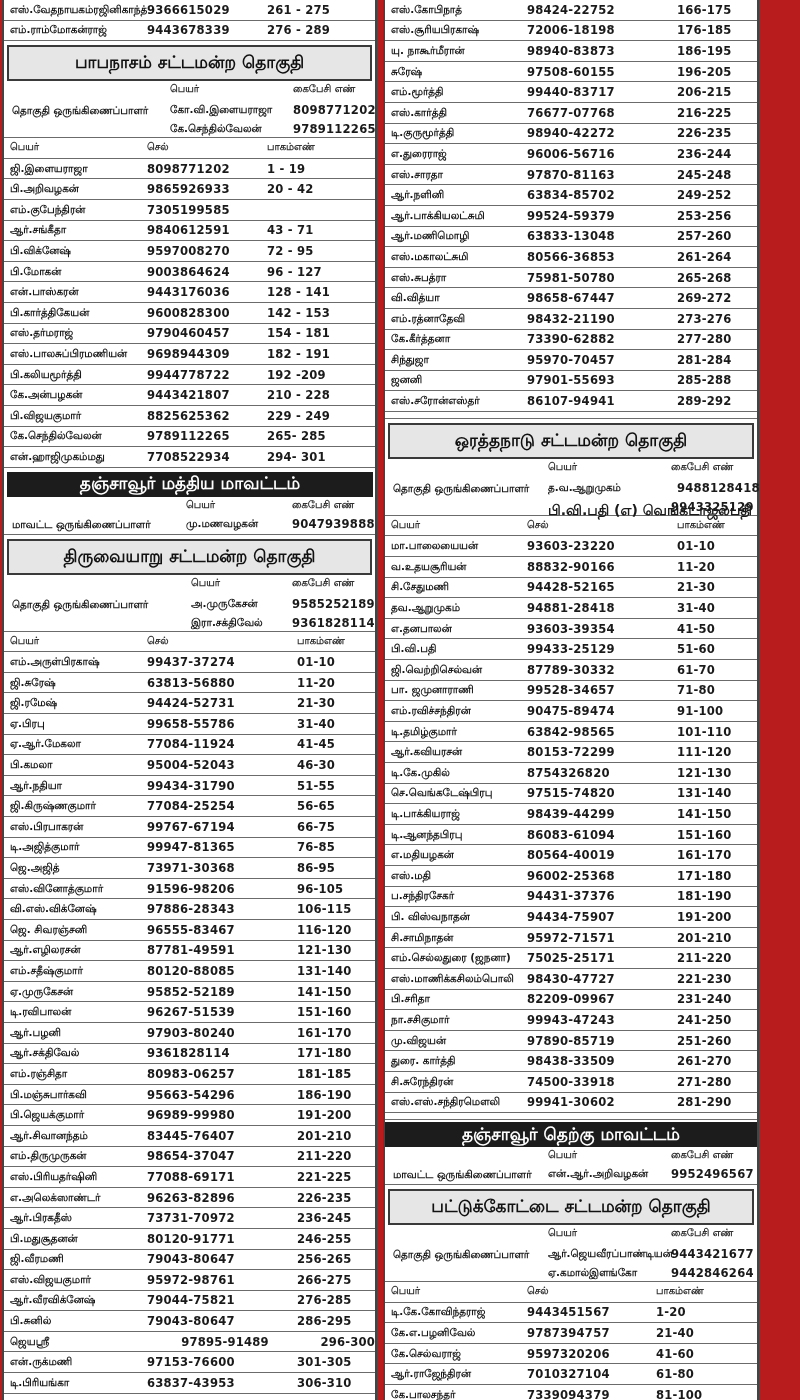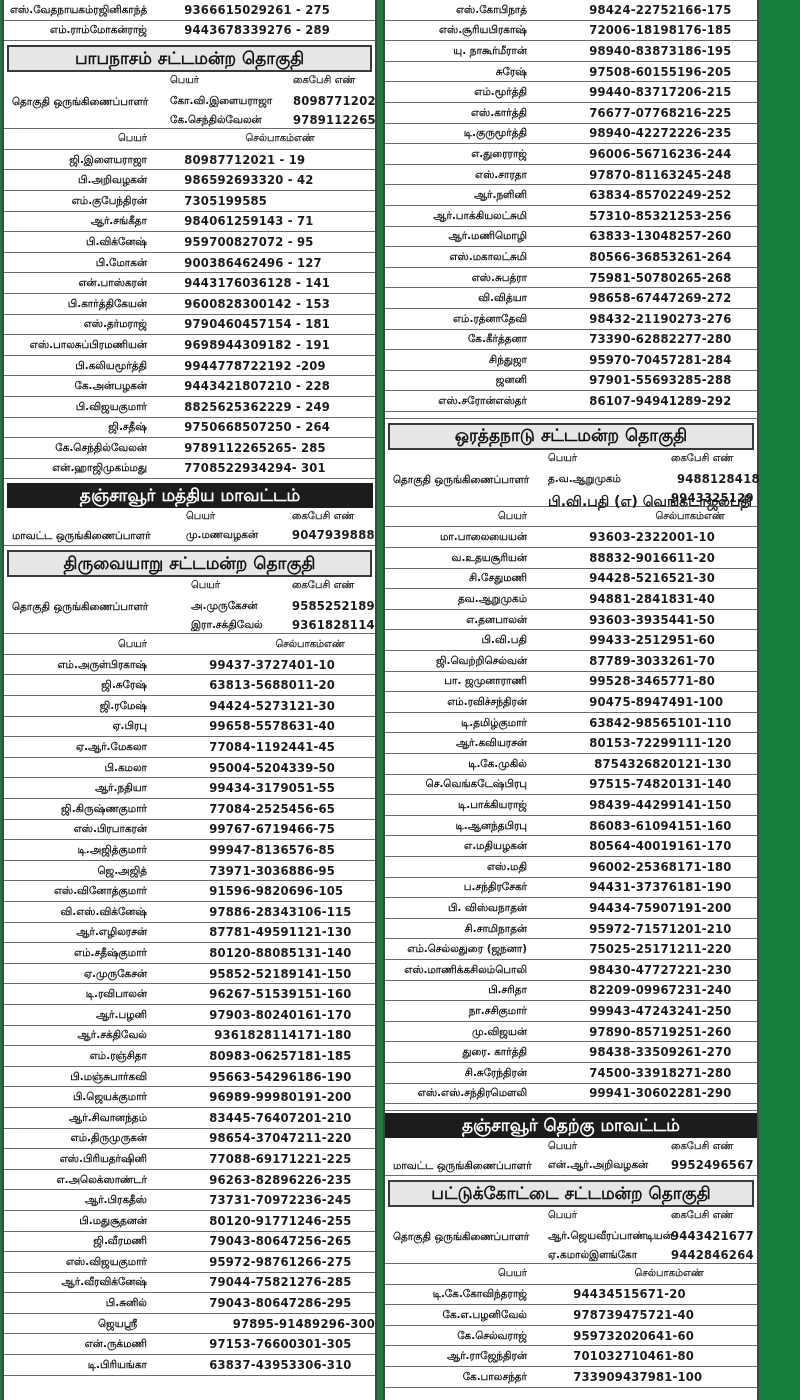--- a/index.html
+++ b/index.html
@@ -1,39 +1,39 @@
 <!DOCTYPE html>
 <html><head>
 <meta charset="utf-8">
 <style>
   html, body { margin: 0; padding: 0; background: #ffffff; }
   body {
     width: 800px; height: 1400px; overflow: hidden; position: relative;
     font-family: "DejaVu Sans", sans-serif; color: #1a1a1a;
   }
-  .page { position: absolute; top: 0; left: 0; width: 800px; height: 1400px; background: #15803d; text-align: right; }
+  .page { position: absolute; top: 0; left: 0; width: 800px; height: 1400px; background: #b91c1c; }
   .col { position: absolute; top: 0; bottom: 0; box-sizing: border-box; border-left: 2px solid #444; border-right: 2px solid #444; background: #fff; }
   .col-left { left: 2px; width: 375px; }
   .col-right { left: 383px; width: 376px; }
   .section { position: relative; }
   .trow {
     display: flex; align-items: center; height: 20.6px; box-sizing: border-box;
     border-bottom: 1px solid #6b6b6b; font-size: 10.4px; font-weight: bold; padding-left: 6px;
     white-space: nowrap; overflow: hidden;
   }
   .trow .c1 { width: 137px; overflow: hidden; }
   .trow .c2 { width: 120px; font-size: 11.6px; letter-spacing: 0.2px; }
   .trow .c3 { font-size: 11.6px; letter-spacing: 0.2px; }
   .col-right .trow .c1 { width: 136px; }
   .col-right .trow .c2 { width: 150px; }
   .pattukottai .trow .c2 { width: 129px; }
   .hdr { color: #333; font-weight: bold; font-size: 10px; }
   .hdr .c2, .hdr .c3 { font-size: 10px; letter-spacing: 0; }
   .title-gray {
-    margin: 4px 3px 0 3px; height: 27px; box-sizing: border-box;
+    margin: 4px 3px 0 3px; height: 36px; box-sizing: border-box;
     background: #e6e6e6; border: 2px solid #3a3a3a;
     display: flex; align-items: center; justify-content: center;
     font-size: 17px; font-weight: bold; color: #111;
   }
   .title-black {
     margin: 4px 0 0 0; height: 25px; box-sizing: border-box;
     background: #1c1c1c; color: #fff;
     display: flex; align-items: center; justify-content: center;
     font-size: 17px; font-weight: bold;
   }
@@ -145,25 +145,20 @@
             <span class="c1">கே.அன்பழகன்</span>
             <span class="c2">9443421807</span>
             <span class="c3">210 - 228</span>
           </div>
           <div class="trow">
             <span class="c1">பி.விஜயகுமார்</span>
             <span class="c2">8825625362</span>
             <span class="c3">229 - 249</span>
           </div>
           <div class="trow">
-            <span class="c1">ஜி.சதீஷ்</span>
-            <span class="c2">9750668507</span>
-            <span class="c3">250 - 264</span>
-          </div>
-          <div class="trow">
             <span class="c1">கே.செந்தில்வேலன்</span>
             <span class="c2">9789112265</span>
             <span class="c3">265- 285</span>
           </div>
           <div class="trow">
             <span class="c1">என்.ஹாஜிமுகம்மது</span>
             <span class="c2">7708522934</span>
             <span class="c3">294- 301</span>
           </div>
         </div>
@@ -218,21 +213,21 @@
             <span class="c3">31-40</span>
           </div>
           <div class="trow">
             <span class="c1">ஏ.ஆர்.மேகலா</span>
             <span class="c2" style="width: 150px;">77084-11924</span>
             <span class="c3">41-45</span>
           </div>
           <div class="trow">
             <span class="c1">பி.கமலா</span>
             <span class="c2" style="width: 150px;">95004-52043</span>
-            <span class="c3">39-50</span>
+            <span class="c3">46-30</span>
           </div>
           <div class="trow">
             <span class="c1">ஆர்.நதியா</span>
             <span class="c2" style="width: 150px;">99434-31790</span>
             <span class="c3">51-55</span>
           </div>
           <div class="trow">
             <span class="c1">ஜி.கிருஷ்ணகுமார்</span>
             <span class="c2" style="width: 150px;">77084-25254</span>
             <span class="c3">56-65</span>
@@ -256,20 +251,25 @@
             <span class="c1">எஸ்.வினோத்குமார்</span>
             <span class="c2" style="width: 150px;">91596-98206</span>
             <span class="c3">96-105</span>
           </div>
           <div class="trow">
             <span class="c1">வி.எஸ்.விக்னேஷ்</span>
             <span class="c2" style="width: 150px;">97886-28343</span>
             <span class="c3">106-115</span>
           </div>
           <div class="trow">
+            <span class="c1">ஜெ. சிவரஞ்சனி</span>
+            <span class="c2" style="width: 150px;">96555-83467</span>
+            <span class="c3">116-120</span>
+          </div>
+          <div class="trow">
             <span class="c1">ஆர்.எழிலரசன்</span>
             <span class="c2" style="width: 150px;">87781-49591</span>
             <span class="c3">121-130</span>
           </div>
           <div class="trow">
             <span class="c1">எம்.சதீஷ்குமார்</span>
             <span class="c2" style="width: 150px;">80120-88085</span>
             <span class="c3">131-140</span>
           </div>
           <div class="trow">
@@ -425,21 +425,21 @@
           <span class="c2">97870-81163</span>
           <span class="c3">245-248</span>
         </div>
         <div class="trow">
           <span class="c1">ஆர்.நளினி</span>
           <span class="c2">63834-85702</span>
           <span class="c3">249-252</span>
         </div>
         <div class="trow">
           <span class="c1">ஆர்.பாக்கியலட்சுமி</span>
-          <span class="c2">57310-85321</span>
+          <span class="c2">99524-59379</span>
           <span class="c3">253-256</span>
         </div>
         <div class="trow">
           <span class="c1">ஆர்.மணிமொழி</span>
           <span class="c2">63833-13048</span>
           <span class="c3">257-260</span>
         </div>
         <div class="trow">
           <span class="c1">எஸ்.மகாலட்சுமி</span>
           <span class="c2">80566-36853</span>

